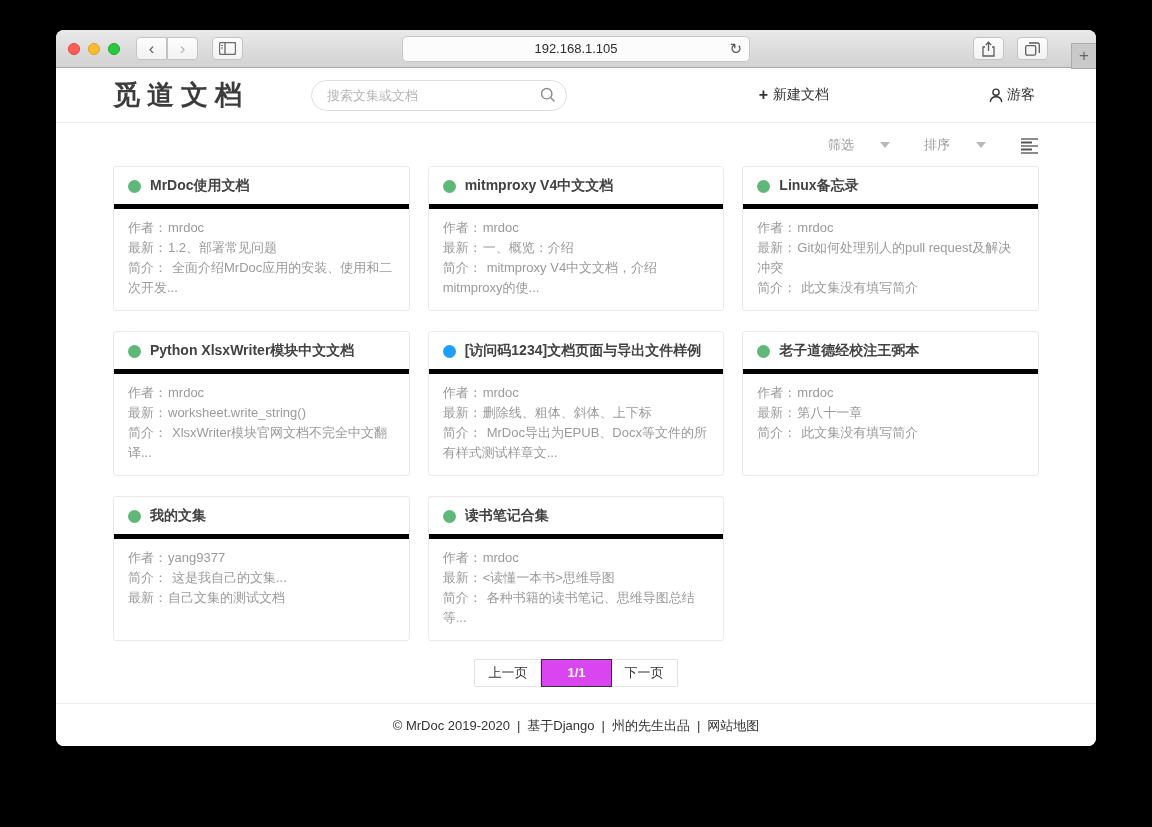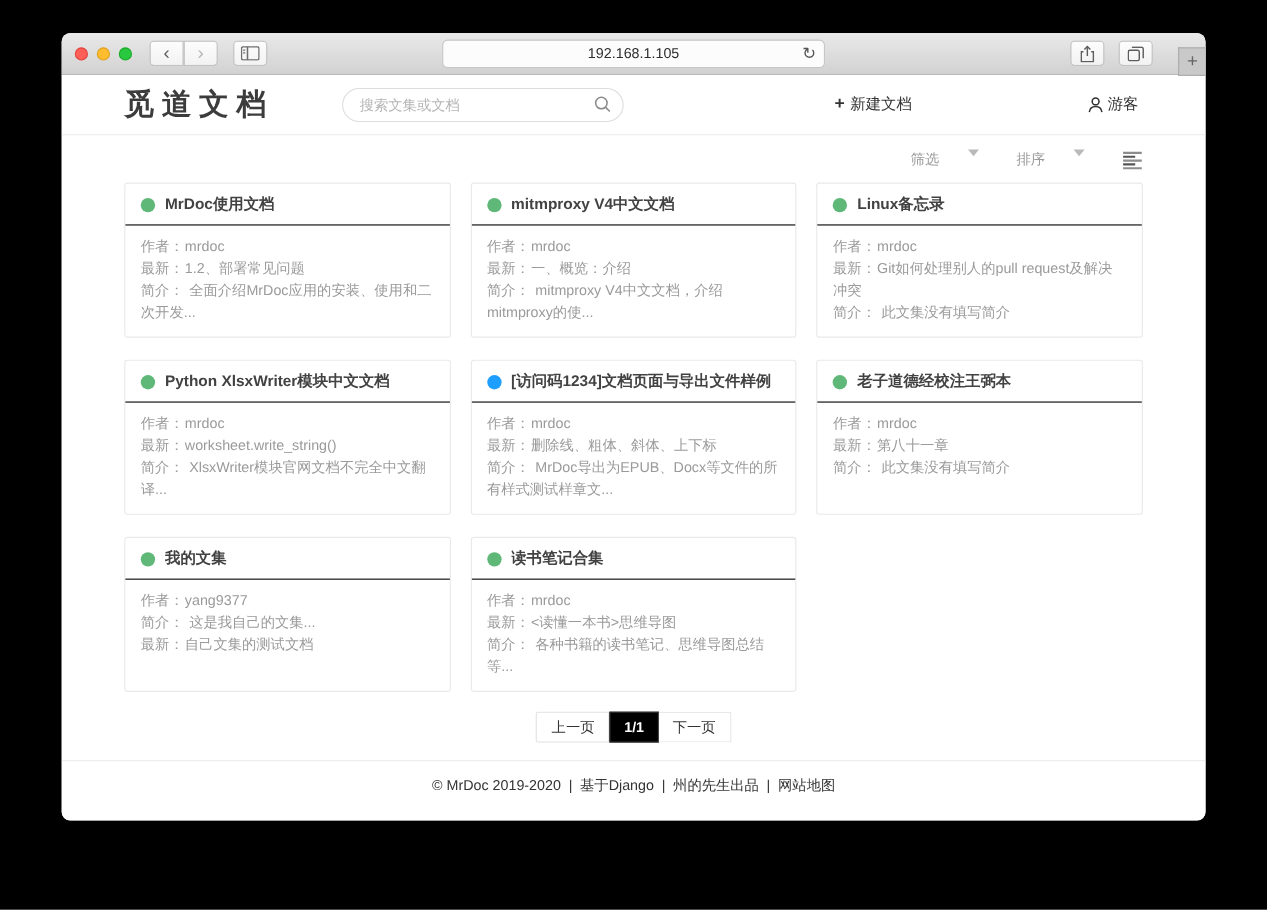--- a/index.html
+++ b/index.html
@@ -90,60 +90,60 @@
   .user-link {
     margin-left:160px; margin-right:4px; display:flex; align-items:center; gap:4px;
     font-size:14px; color:#333; cursor:pointer; white-space:nowrap;text-align:right;
   }
 
   
   .filter-row {
     padding:13px 57px 0; display:flex; justify-content:flex-end; align-items:center;
   }
   .dropdown {
-    display:flex; align-items:flex-start; gap:26px;
+    display:flex; align-items:center; gap:26px;
     font-size:13px; color:#9a9a9a; margin-right:34px; cursor:pointer;
   }
   .caret {
     width:0; height:0; display:inline-block;
     border-left:5px solid transparent; border-right:5px solid transparent;
     border-top:6px solid #b9b9b9;
   }
   .list-icon { display:block; cursor:pointer; }
 
   
   .grid {
     margin:12px 57px 0;
     display:grid; grid-template-columns:repeat(3,1fr); gap:20px 18px;
   }
   .card {
     background:#fff; border:1px solid #e9e9e9; border-radius:3px;
     min-height:141px; cursor:pointer;
   }
   .card-head {
     display:flex; align-items:center; gap:9px;
-    padding:10px 14px 9px; border-bottom:1px solid #000000;
+    padding:10px 14px 9px; border-bottom:5px solid #000000;
   }
   .dot { width:13px; height:13px; border-radius:50%; flex:0 0 13px; }
   .card-title { font-size:14px; font-weight:700; color:#424242; white-space:nowrap; overflow:hidden; }
   .card-body { padding:9px 14px 12px; font-size:13px; color:#9a9a9a; line-height:20px; }
   .meta-label { margin-right:1px; }
   .intro-val { margin-left:4px; }
 
   
   .pagination { margin:18px auto 0; display:flex; }
   .page-btn {
     font-size:13px; color:#333; background:#fff;
     border:1px solid #e2e2e2; padding:5px 13px; cursor:pointer; line-height:1.2;
   }
   .page-btn.prev { border-radius:2px 0 0 2px; }
   .page-btn.next { border-radius:0 2px 2px 0; border-left:none; }
   .page-btn.current {
-    background:#000000; color:#fff; border-color:#333; cursor:default; font-weight:700;
-    padding:5px 12px;
+    background:#d946ef; color:#fff; border-color:#333; cursor:default; font-weight:700;
+    padding:5px 25px;
   }
 
   
   .site-footer {
     margin-top:16px; border-top:1px solid #ededed;
     padding:13px 0 0; text-align:center; font-size:13px; color:#333;
   }
   .site-footer .sep { margin:0 7px; color:#333; }
   .foot-link { cursor:pointer; }
 

